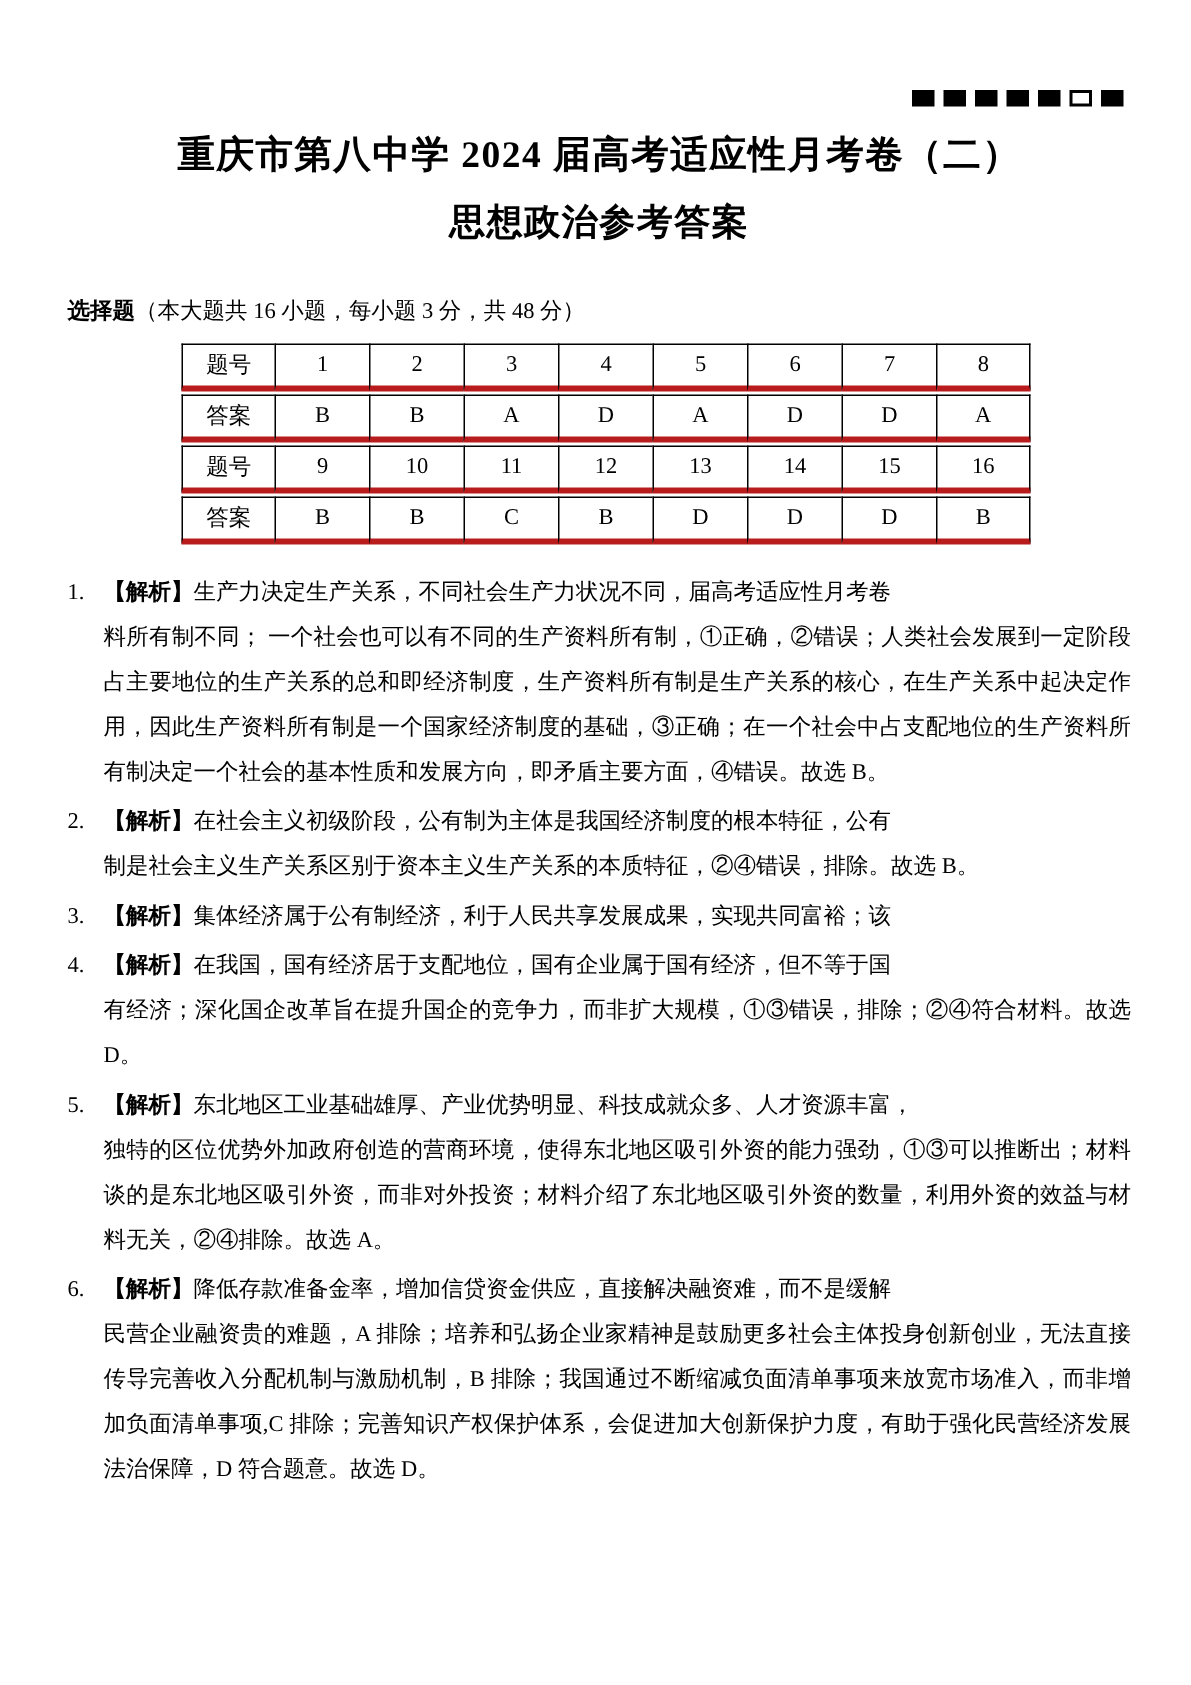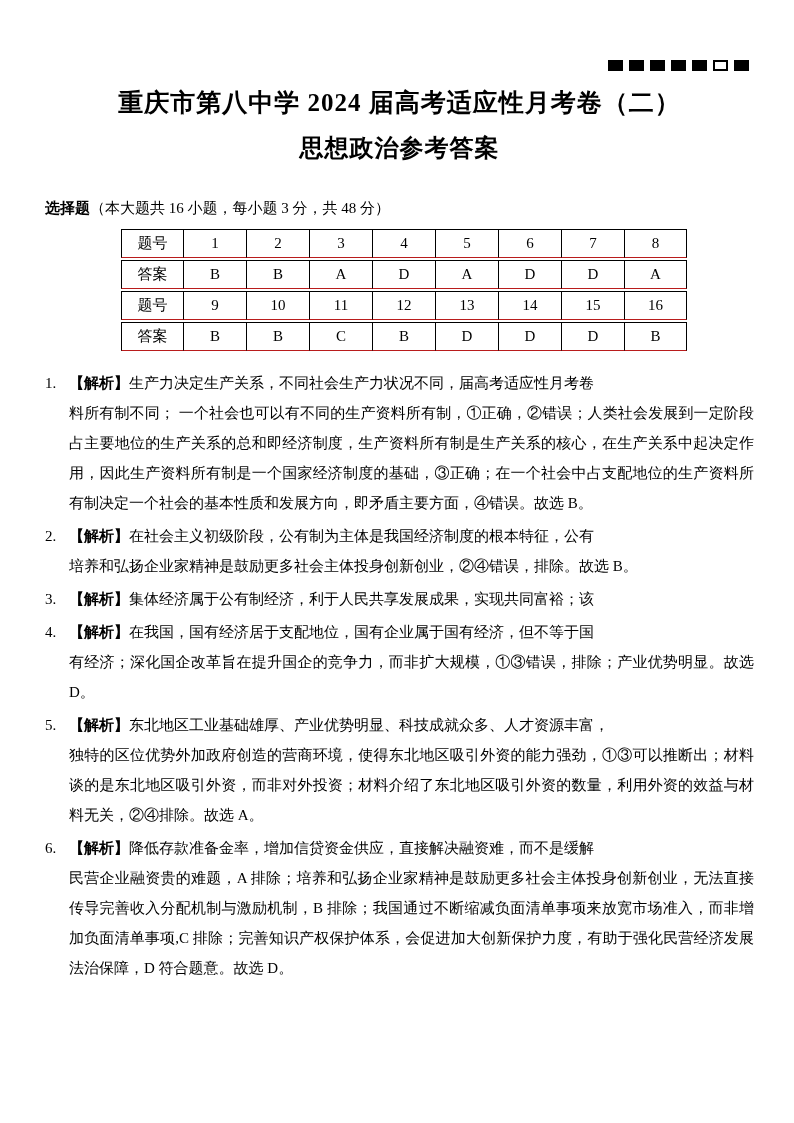--- a/index.html
+++ b/index.html
@@ -59,21 +59,21 @@
   .section-label { font-weight: bold; }
 
   table.answers {
     border-collapse: separate;
     border-spacing: 0 2px;
     margin: 9px 0 0 76px;
     table-layout: fixed;
   }
   table.answers td {
     border-top: 1px solid #000;
-    border-bottom: 1px solid #b91c1c;
+    border-bottom: 4px solid #b91c1c;
     border-left: 1px solid #000;
     text-align: center;
     vertical-align: middle;
     height: 27px;
     font-size: 15px;
     padding: 0;
   }
   table.answers td:last-child { border-right: 1px solid #000; }
 
   .items { margin-top: 15px; }
@@ -171,36 +171,36 @@
       <div class="item-content" data-name="item-content">
         <div data-name="item-first-line"><span class="analysis-tag" data-name="analysis-tag">【解析】</span><span data-name="item-first-text">生产力决定生产关系，不同社会生产力状况不同，届高考适应性月考卷</span></div>
         <div class="item-body" data-name="item-body-text">料所有制不同； 一个社会也可以有不同的生产资料所有制，①正确，②错误；人类社会发展到一定阶段占主要地位的生产关系的总和即经济制度，生产资料所有制是生产关系的核心，在生产关系中起决定作用，因此生产资料所有制是一个国家经济制度的基础，③正确；在一个社会中占支配地位的生产资料所有制决定一个社会的基本性质和发展方向，即矛盾主要方面，④错误。故选 B。</div>
       </div>
     </div>
 
     <div class="item" data-name="explanation-item-2">
       <span class="item-num" data-name="item-number">2.</span>
       <div class="item-content" data-name="item-content">
         <div data-name="item-first-line"><span class="analysis-tag" data-name="analysis-tag">【解析】</span><span data-name="item-first-text">在社会主义初级阶段，公有制为主体是我国经济制度的根本特征，公有</span></div>
-        <div class="item-body" data-name="item-body-text">培养和弘扬企业家精神是鼓励更多社会主体投身创新创业，②④错误，排除。故选 B。</div>
+        <div class="item-body" data-name="item-body-text">制是社会主义生产关系区别于资本主义生产关系的本质特征，②④错误，排除。故选 B。</div>
       </div>
     </div>
 
     <div class="item" data-name="explanation-item-3">
       <span class="item-num" data-name="item-number">3.</span>
       <div class="item-content" data-name="item-content">
         <div data-name="item-first-line"><span class="analysis-tag" data-name="analysis-tag">【解析】</span><span data-name="item-first-text">集体经济属于公有制经济，利于人民共享发展成果，实现共同富裕；该</span></div>
       </div>
     </div>
 
     <div class="item" data-name="explanation-item-4">
       <span class="item-num" data-name="item-number">4.</span>
       <div class="item-content" data-name="item-content">
         <div data-name="item-first-line"><span class="analysis-tag" data-name="analysis-tag">【解析】</span><span data-name="item-first-text">在我国，国有经济居于支配地位，国有企业属于国有经济，但不等于国</span></div>
-        <div class="item-body" data-name="item-body-text">有经济；深化国企改革旨在提升国企的竞争力，而非扩大规模，①③错误，排除；产业优势明显。故选 D。</div>
+        <div class="item-body" data-name="item-body-text">有经济；深化国企改革旨在提升国企的竞争力，而非扩大规模，①③错误，排除；②④符合材料。故选 D。</div>
       </div>
     </div>
 
     <div class="item" data-name="explanation-item-5">
       <span class="item-num" data-name="item-number">5.</span>
       <div class="item-content" data-name="item-content">
         <div data-name="item-first-line"><span class="analysis-tag" data-name="analysis-tag">【解析】</span><span data-name="item-first-text">东北地区工业基础雄厚、产业优势明显、科技成就众多、人才资源丰富，</span></div>
         <div class="item-body" data-name="item-body-text">独特的区位优势外加政府创造的营商环境，使得东北地区吸引外资的能力强劲，①③可以推断出；材料谈的是东北地区吸引外资，而非对外投资；材料介绍了东北地区吸引外资的数量，利用外资的效益与材料无关，②④排除。故选 A。</div>
       </div>
     </div>

